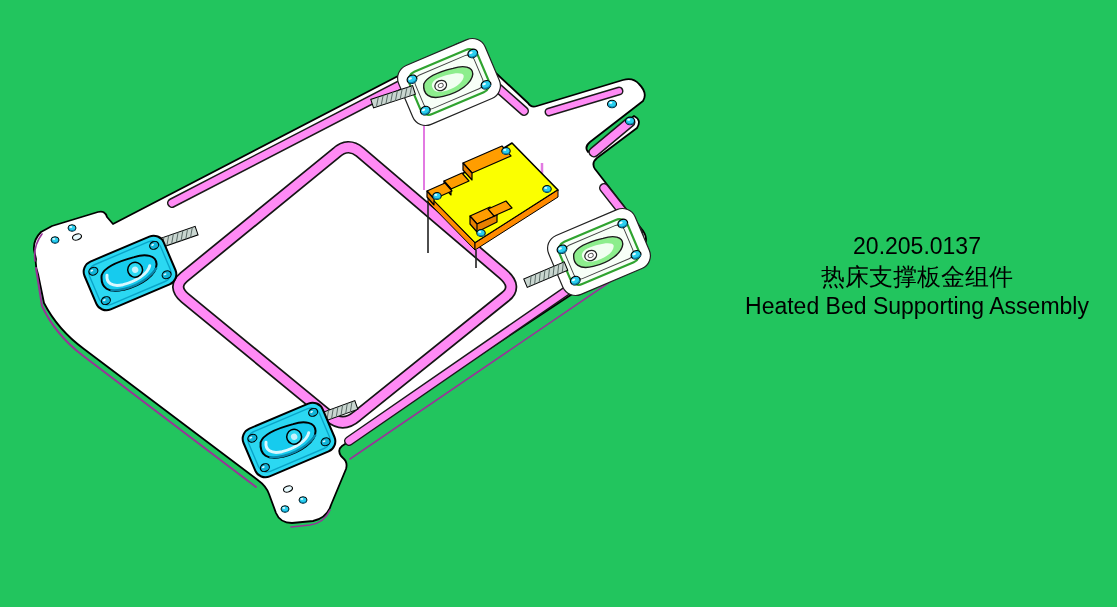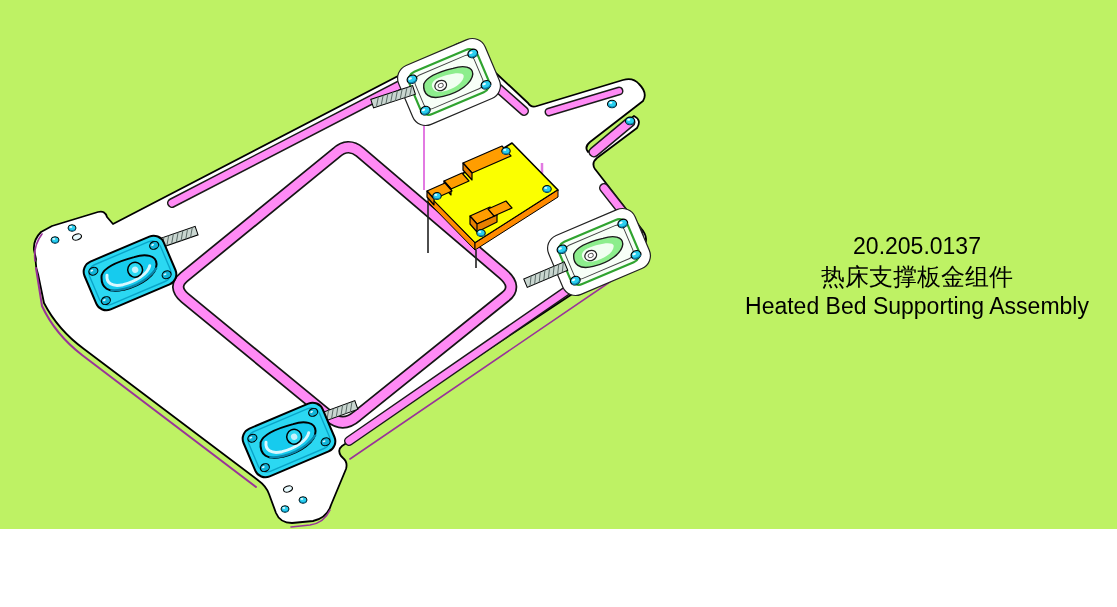--- a/index.html
+++ b/index.html
@@ -1,16 +1,16 @@
 <!DOCTYPE html>
 <html><head>
 <meta charset="utf-8">
 <style>
   html,body{margin:0;padding:0;background:#ffffff;}
-  .page{position:relative;width:1117px;height:529px;background:#bef264;overflow:hidden;
+  .page{position:relative;width:1117px;height:607px;background:#22c55e;overflow:hidden;
         font-family:"Liberation Sans","DejaVu Sans",sans-serif;}
   .drawing{position:absolute;left:0;top:0;}
   .label{position:absolute;left:702px;top:232px;width:430px;text-align:center;color:#000;}
   .label .l1{font-size:23px;line-height:29px;}
   .label .l2{font-size:24px;line-height:31px;}
   .label .l3{font-size:23px;line-height:29px;}
 </style>
 </head>
 <body>
 

